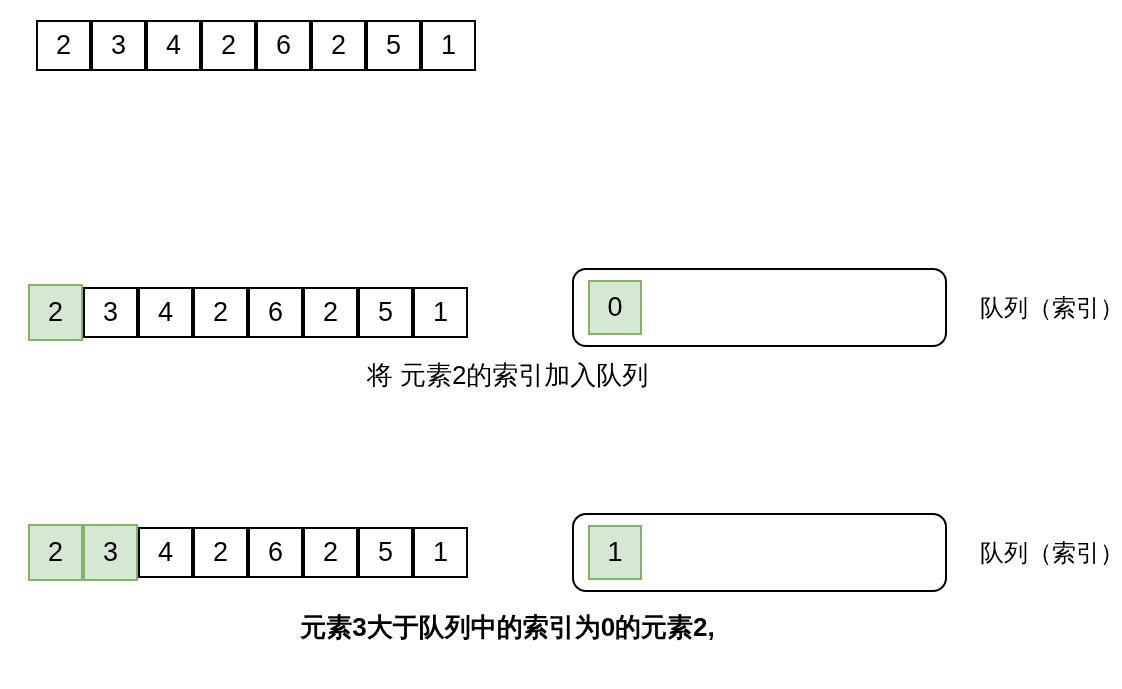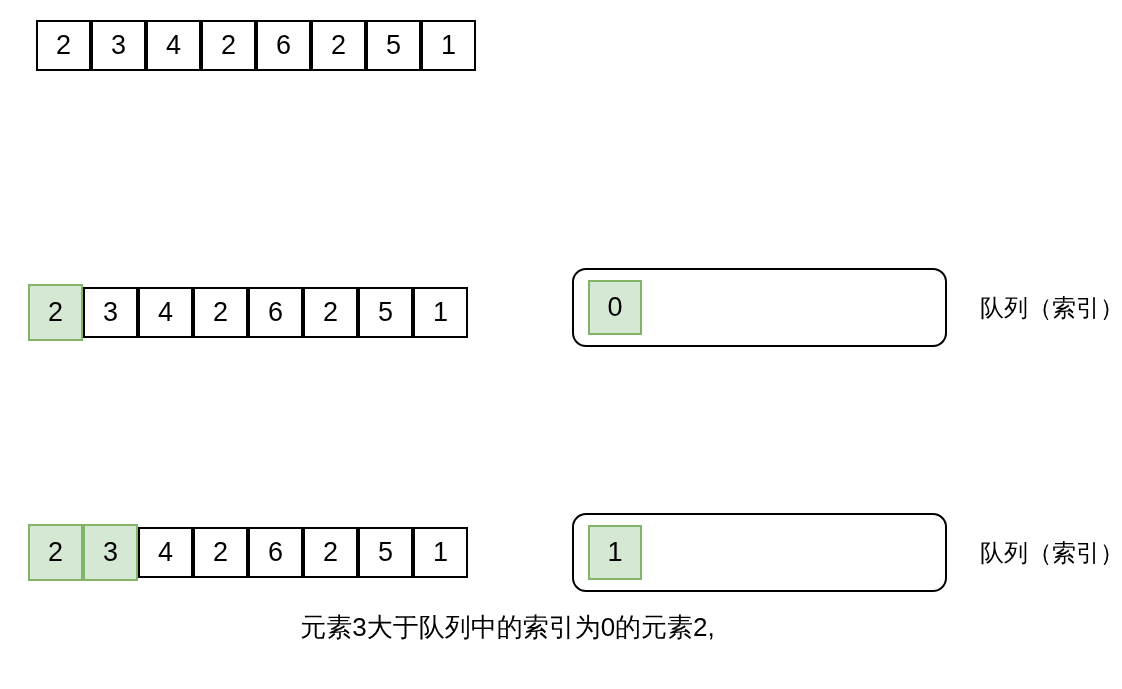--- a/index.html
+++ b/index.html
@@ -100,34 +100,35 @@
     <div class="cell">2</div>
     <div class="cell">5</div>
     <div class="cell">1</div>
   </div>
 
   <div class="queue" style="left:572px; top:268px;">
     <div class="qcell">0</div>
   </div>
   <div class="queue-label" style="left:980px; top:268px;">队列（索引）</div>
 
+  <div class="caption" style="top:360px;">将 元素2的索引加入队列</div>
 
   <div class="array" style="left:28px; top:524px;">
     <div class="cell hl">2</div>
     <div class="cell hl">3</div>
     <div class="cell">4</div>
     <div class="cell">2</div>
     <div class="cell">6</div>
     <div class="cell">2</div>
     <div class="cell">5</div>
     <div class="cell">1</div>
   </div>
 
   <div class="queue" style="left:572px; top:513px;">
     <div class="qcell">1</div>
   </div>
   <div class="queue-label" style="left:980px; top:513px;">队列（索引）</div>
 
-  <div class="caption" style="top:612px;">
+  <div class="caption" style="top:612px;font-weight:bold;">
     <div>元素3大于队列中的索引为0的元素2,</div>
   </div>
 
 </div>
 
 </body></html>

